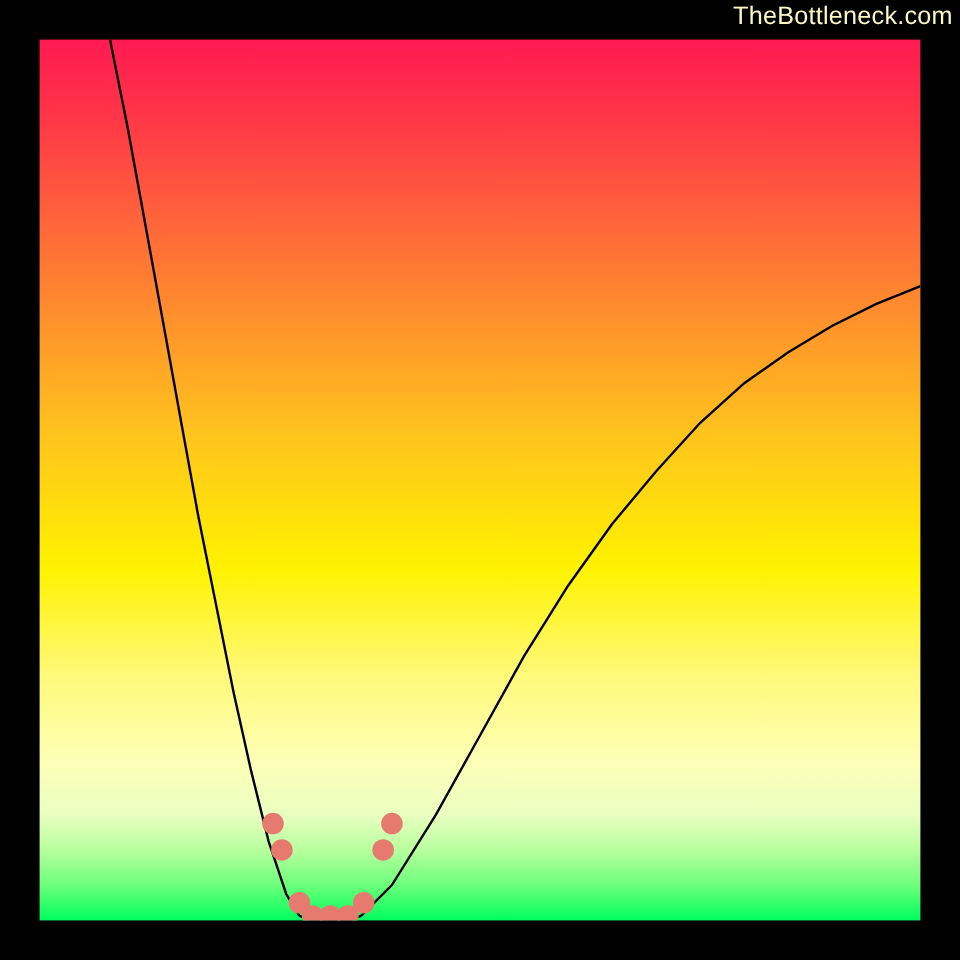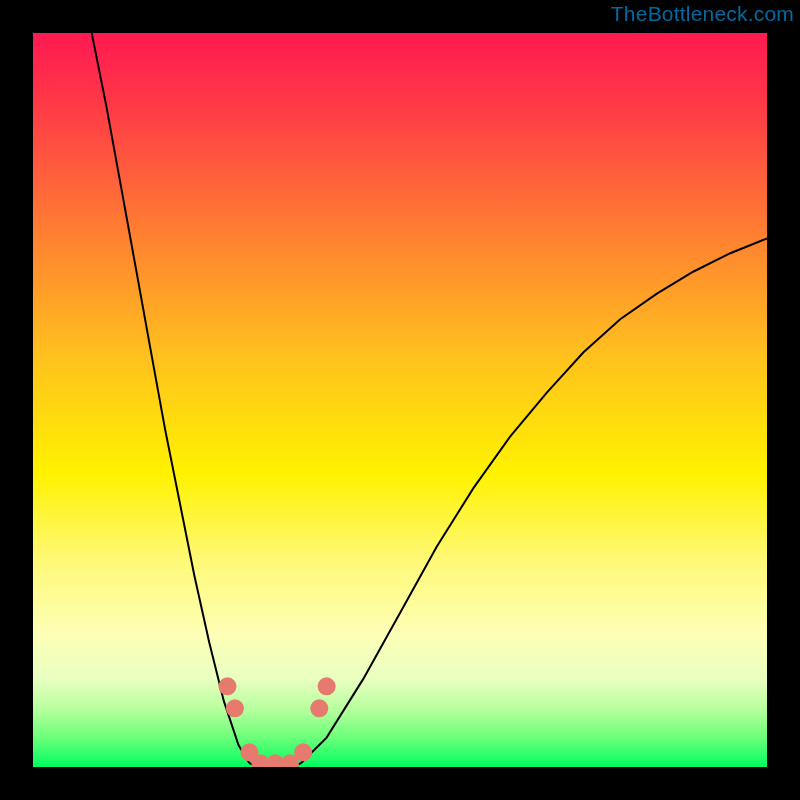--- a/index.html
+++ b/index.html
@@ -29,21 +29,21 @@
       #e9ffc0 88%,
       #b8ff9e 92%,
       #6cff7a 96%,
       #00ff5e 100%
     );
   }
   .watermark {
     position: absolute;
     top: 2px;
     right: 6px;
-    color: #0369a1;
+    color: #fef9c3;
     font-family: Arial, Helvetica, sans-serif;
     font-size: 21px;
     letter-spacing: 0.2px;
     user-select: none;
   }
   svg.overlay {
     position: absolute;
     left: 33px;
     top: 33px;
     width: 734px;

